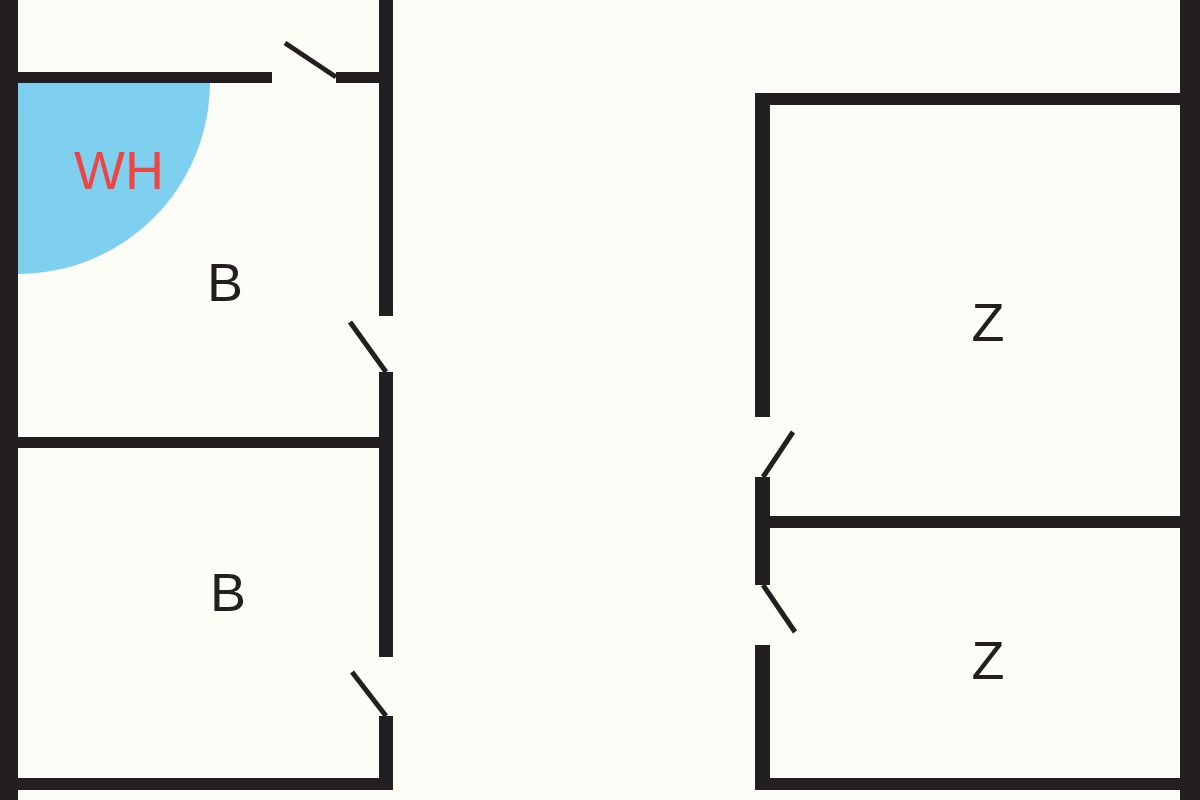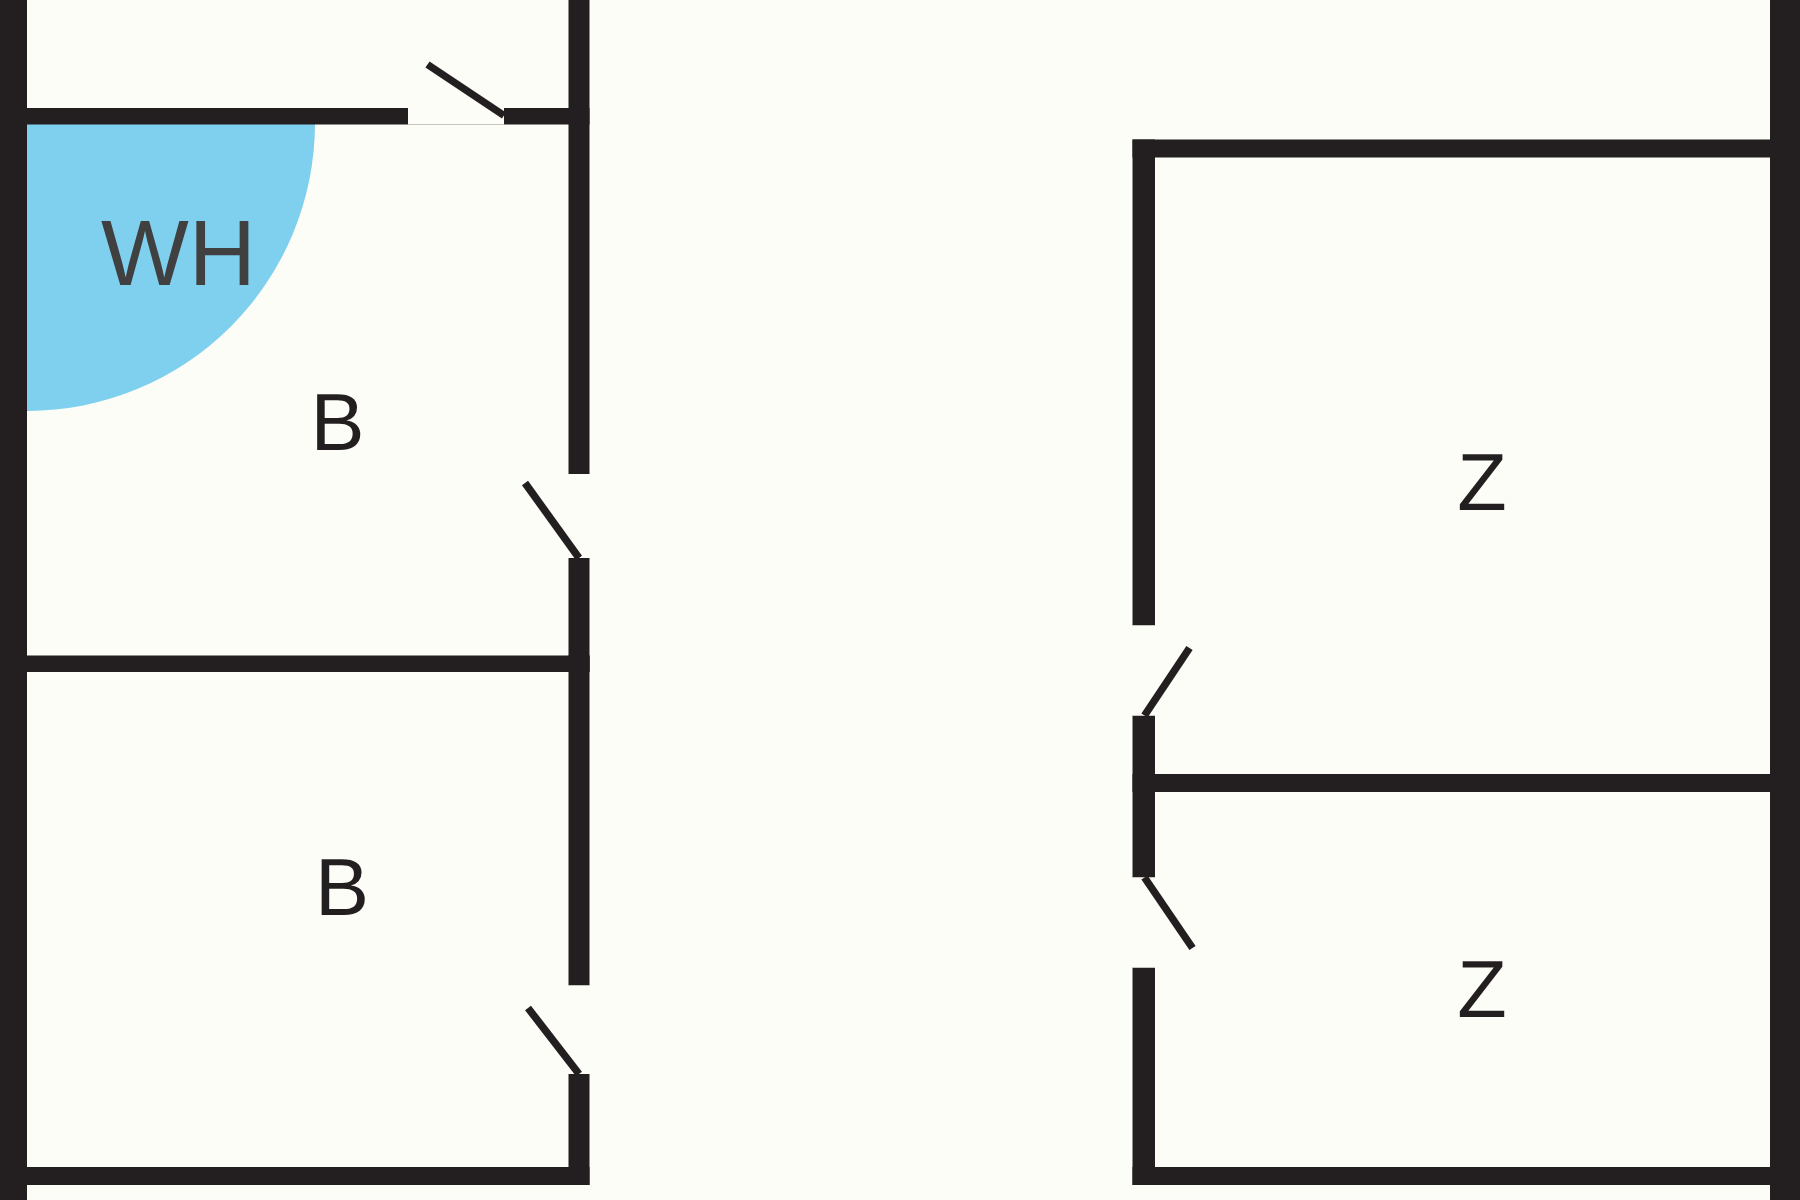--- a/index.html
+++ b/index.html
@@ -69,19 +69,19 @@
       </g>
     <g id="swings-group">
         <line x1="336" y1="77" x2="285" y2="43" stroke="#231F20" stroke-width="5" stroke-linecap="butt"></line>
         <line x1="386" y1="372" x2="350" y2="322" stroke="#231F20" stroke-width="5" stroke-linecap="butt"></line>
         <line x1="386" y1="716" x2="352" y2="672" stroke="#231F20" stroke-width="5" stroke-linecap="butt"></line>
         <line x1="763" y1="477" x2="793" y2="432" stroke="#231F20" stroke-width="5" stroke-linecap="butt"></line>
         <line x1="763" y1="585" x2="795" y2="632" stroke="#231F20" stroke-width="5" stroke-linecap="butt"></line>
       </g>
   </svg>
   <div id="labels-layer">
-      <div class="room-label" style="left: 119px; top: 170px; font-size: 62px; color: #404040;">WH</div>
+      <div class="room-label" style="left: 119px; top: 170px; font-size: 54px; color: #ef4444;">WH</div>
       <div class="room-label" style="left: 225px; top: 282px; font-size: 54px; color: rgb(35, 31, 32);">B</div>
       <div class="room-label" style="left: 228px; top: 592px; font-size: 54px; color: rgb(35, 31, 32);">B</div>
       <div class="room-label" style="left: 988px; top: 322px; font-size: 54px; color: rgb(35, 31, 32);">Z</div>
       <div class="room-label" style="left: 988px; top: 660px; font-size: 54px; color: rgb(35, 31, 32);">Z</div>
     </div>
 </div>
 
 </body></html>

